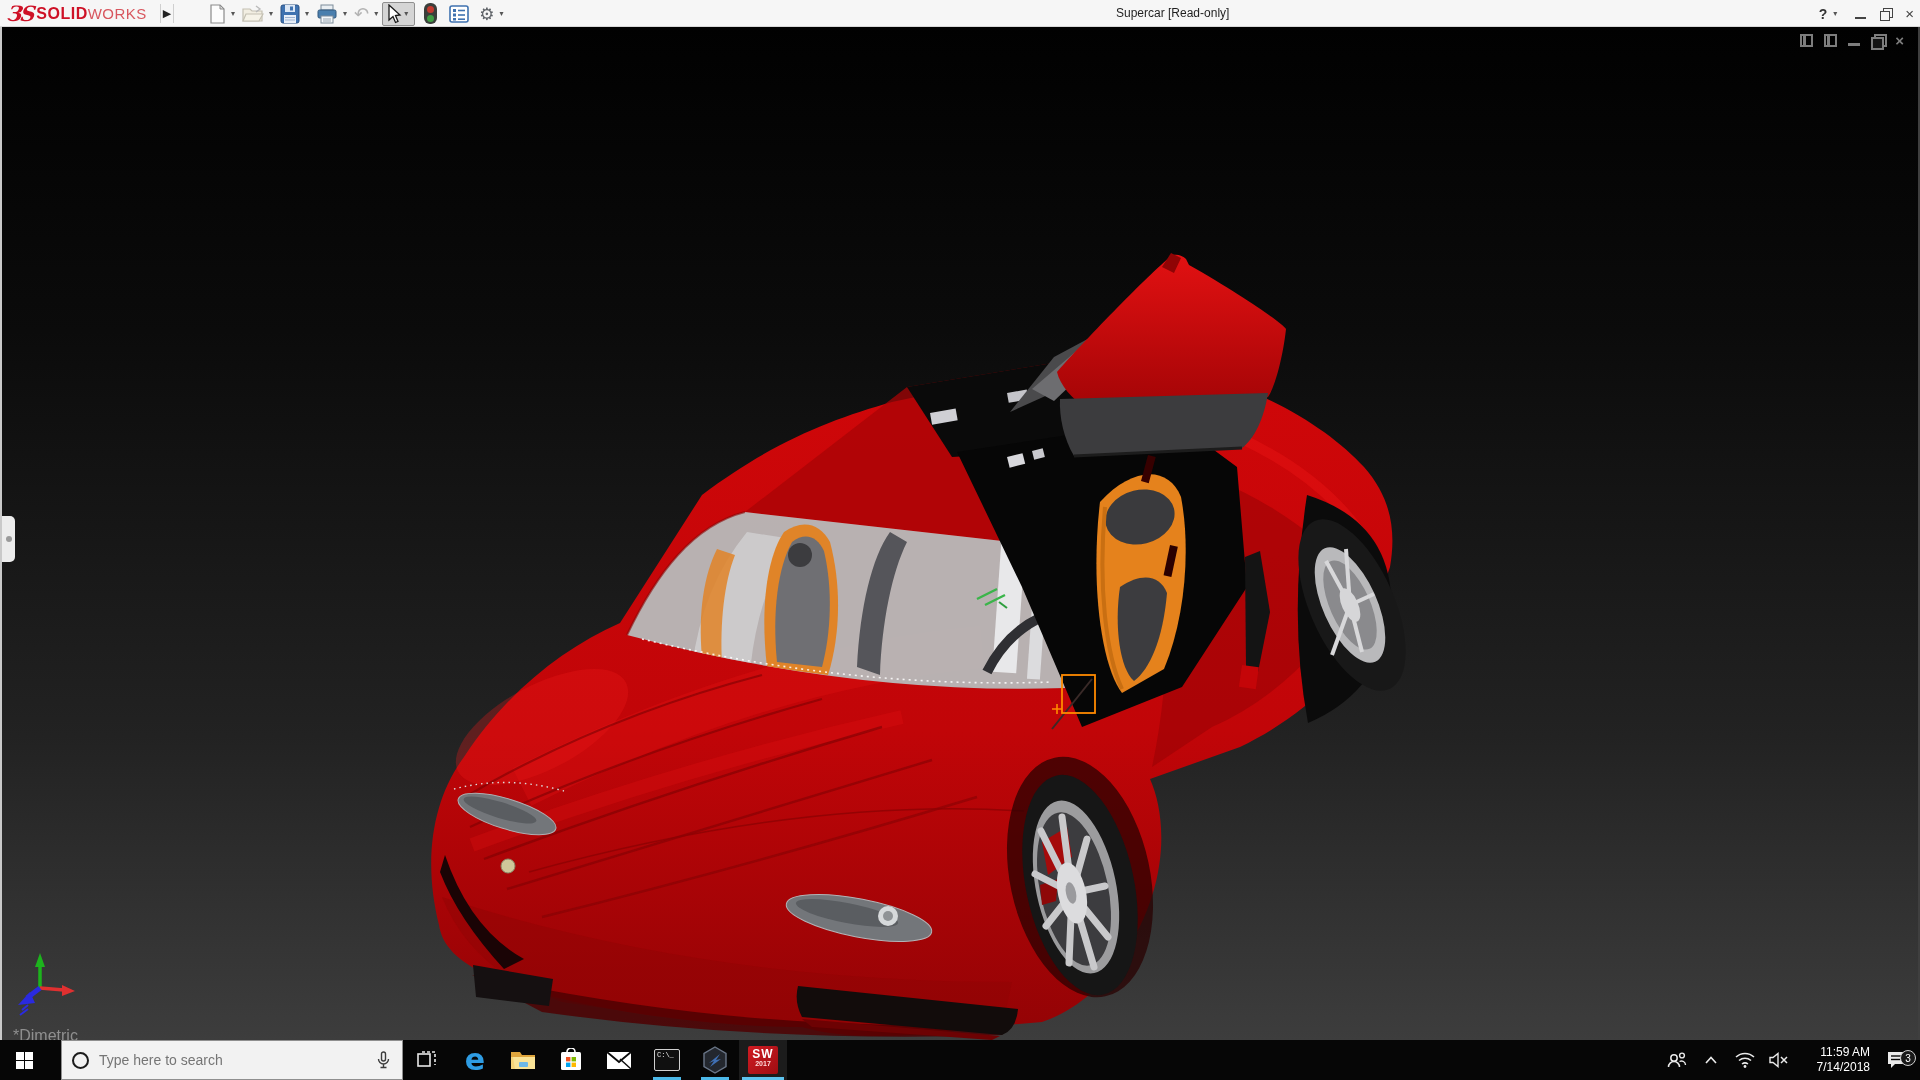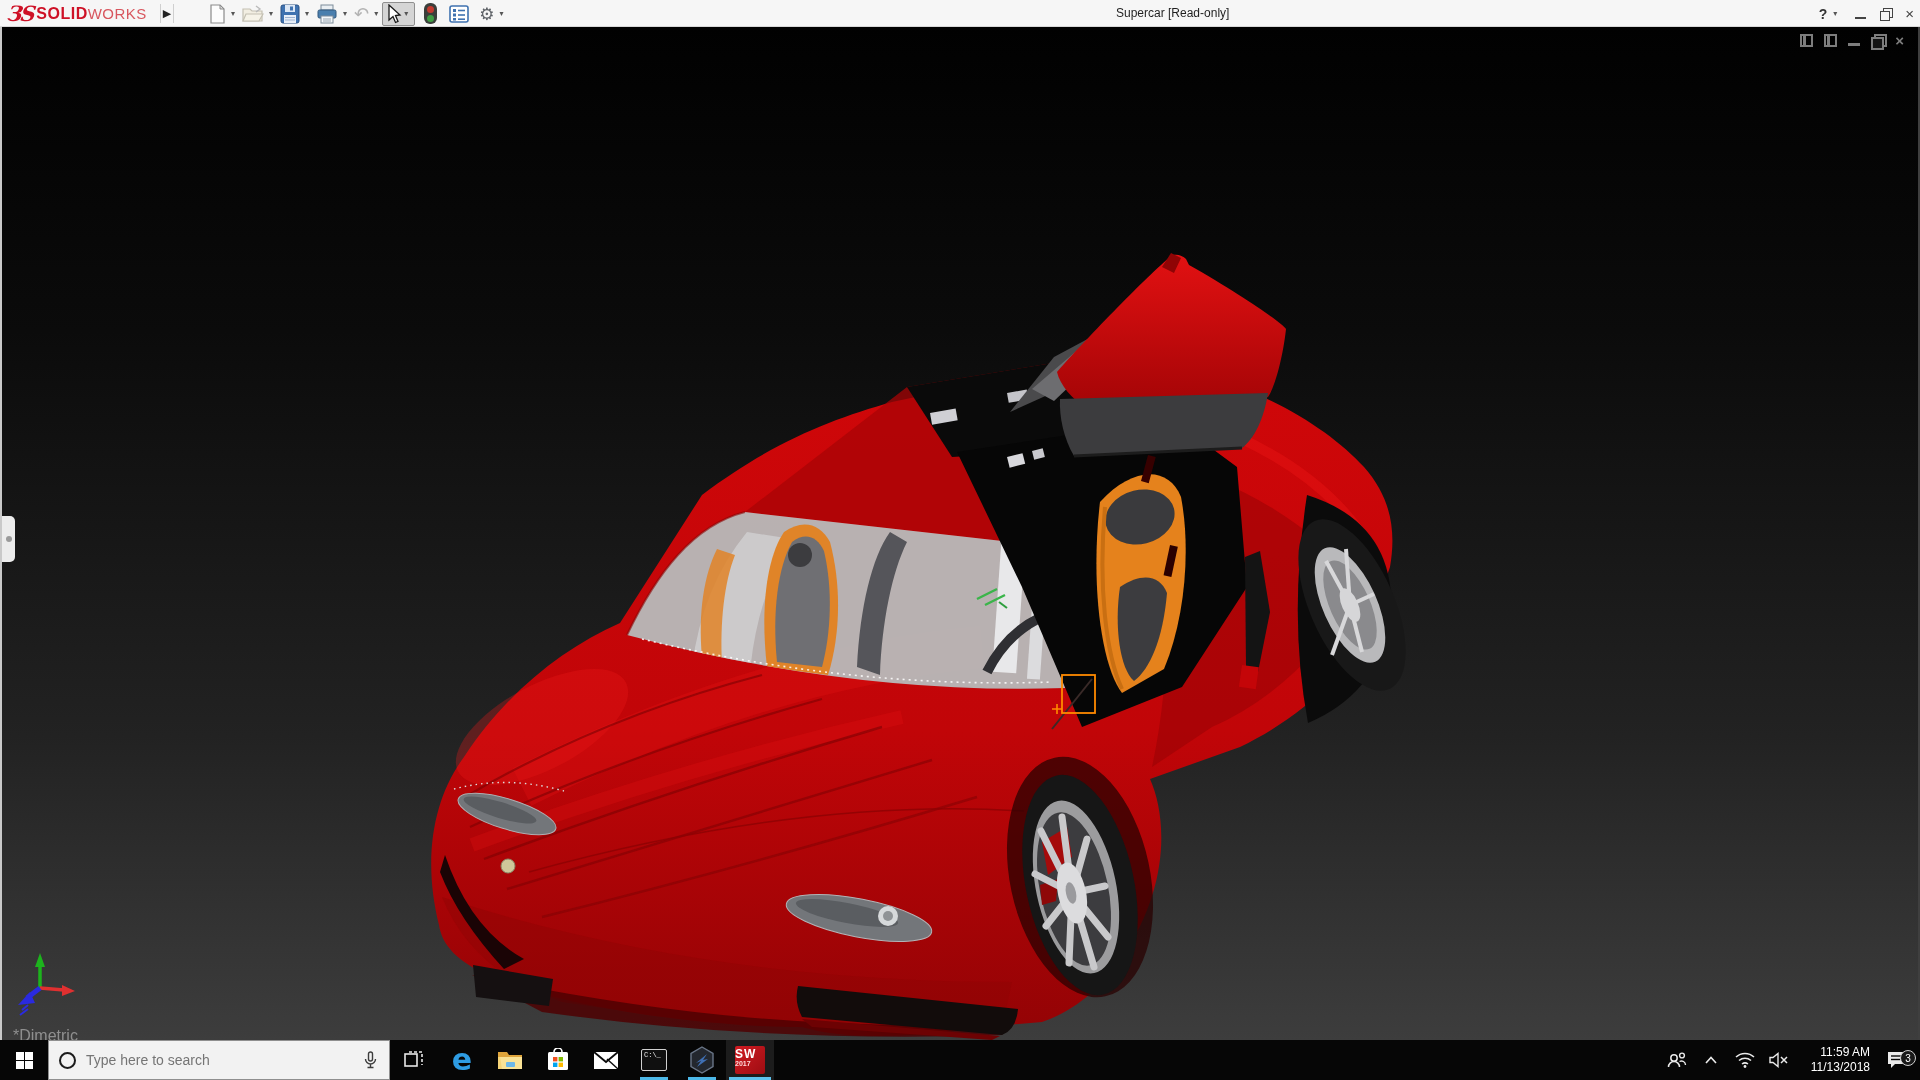--- a/index.html
+++ b/index.html
@@ -52,34 +52,34 @@
               border-radius:0 5px 5px 0; display:flex; align-items:center; justify-content:center;}
   .side-tab i { width:6px; height:6px; border-radius:50%; background:#9a9a9a; display:block;}
   .orient { position:absolute; left:11px; top:1000px; font-size:16px; color:#8f8f8f; }
 
   
   .taskbar { position:absolute; left:0; top:1040px; width:1920px; height:40px; background:#060606;
              display:flex; align-items:stretch;}
   .start { width:48px; display:flex; align-items:center; justify-content:center;}
   .winlogo { width:17px; height:17px; display:grid; grid-template-columns:8px 8px; grid-template-rows:8px 8px; gap:1px;}
   .winlogo i { background:#fff; display:block;}
-  .searchbox { width:342px; background:#f2f2f2; border:1px solid #8f8f8f; display:flex; align-items:center; padding:0 10px; gap:10px;}
+  .searchbox { width:342px; background:#f2f2f2; border:1px solid #8f8f8f; display:flex; align-items:center; padding:0 10px; gap:10px;margin-left:13px;}
   .cortana { width:17px; height:17px; border:2.5px solid #1b1b1b; border-radius:50%;}
   .searchbox input { flex:1; border:none; background:transparent; outline:none; font-size:14px; color:#333;
                      font-family:"Liberation Sans", sans-serif;}
   .micwrap { width:18px; display:flex; justify-content:center;}
   .tb-app { width:48px; position:relative; display:flex; align-items:center; justify-content:center;}
   .tb-app.lit::after { content:""; position:absolute; bottom:0; left:10px; right:10px; height:3px; background:#4cb8e8;}
   .tb-app.active { background:#1c1c1c;}
   .tb-app.active::after { left:3px; right:3px; background:#5fc4ef;}
   .edge-e { font-size:30px; font-weight:bold; color:#2e9ce3; font-family:"DejaVu Sans", sans-serif; line-height:30px;}
   .cmdbox { width:26px; height:22px; background:#101010; border:1px solid #d0d0d0; border-radius:2px;
             font-size:7px; color:#eee; padding:1px 2px; font-family:"Liberation Mono", monospace;}
   .swbox { width:30px; height:28px; background:linear-gradient(135deg,#d01b22 0%,#9e0d12 100%);
-           border-radius:2px; color:#fff; text-align:left; line-height:10px; padding-top:3px;}
+           border-radius:2px; color:#fff; text-align:center; line-height:10px; padding-top:3px;}
   .swbox .sw { font-size:12px; font-weight:bold; letter-spacing:1px;}
   .swbox .yr { font-size:7px; font-weight:bold; color:#ffd9d9;}
   .tray { margin-left:auto; display:flex; align-items:center; }
   .tray-ico { width:34px; display:flex; align-items:center; justify-content:center; color:#eaeaea;}
   .clock { width:70px; text-align:right; color:#fff; font-size:12px; line-height:15px; margin:0 4px;}
   .action { width:46px; position:relative; display:flex; align-items:center; justify-content:center;}
   .badge { position:absolute; right:4px; bottom:4px; width:16px; height:16px; background:#1a1a1a;
            border:1.5px solid #cfcfcf; border-radius:50%; color:#fff; font-size:10px;
            display:flex; align-items:center; justify-content:center;}
 </style>
@@ -478,21 +478,21 @@
       </svg>
     </span>
     <span class="tray-ico">
       <svg width="20" height="16" viewBox="0 0 20 16">
         <path d="M1,5.5 L4,5.5 L9,1.5 L9,14.5 L4,10.5 L1,10.5 Z" fill="none" stroke="#eaeaea" stroke-width="1.4"></path>
         <path d="M12,5 L18,11 M18,5 L12,11" stroke="#eaeaea" stroke-width="1.5"></path>
       </svg>
     </span>
     <div class="clock">
       <div>11:59 AM</div>
-      <div>11/13/2018</div>
+      <div>7/14/2018</div>
     </div>
     <div class="action">
       <svg width="22" height="20" viewBox="0 0 22 20">
         <path d="M2,2 L20,2 L20,14 L9,14 L5,18 L5,14 L2,14 Z" fill="#eaeaea"></path>
         <line x1="5" y1="6" x2="17" y2="6" stroke="#060606" stroke-width="1.4"></line>
         <line x1="5" y1="9.5" x2="14" y2="9.5" stroke="#060606" stroke-width="1.4"></line>
       </svg>
       <span class="badge">3</span>
     </div>
   </div>

